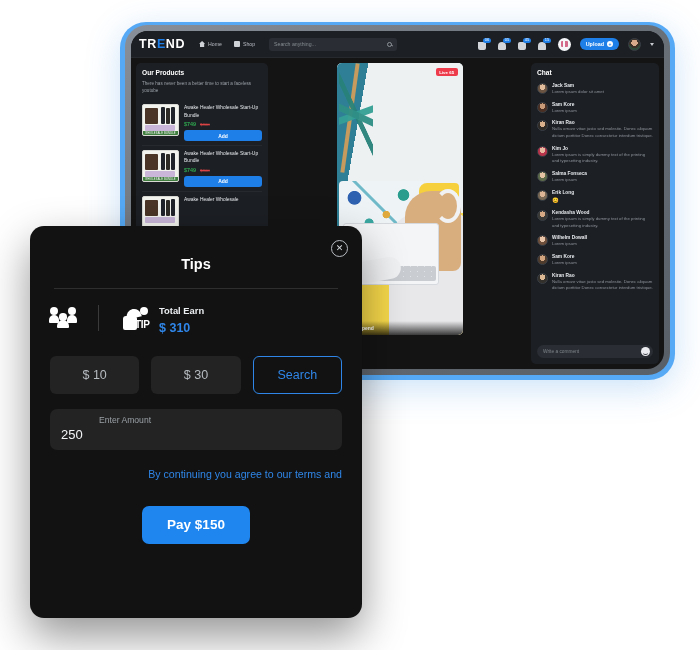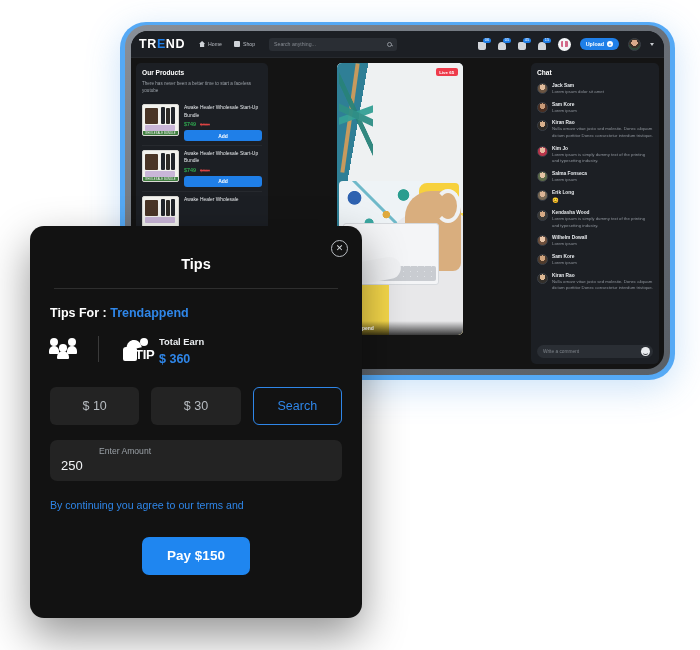--- a/index.html
+++ b/index.html
@@ -204,35 +204,35 @@
   .u-h2{width:8px;height:8px;border-radius:50%;right:0;top:0;}
   .u-h3{width:7.5px;height:7.5px;border-radius:50%;left:9px;top:6px;}
   .u-b1{width:10px;height:8px;border-radius:5px 5px 1px 1px;left:-1px;top:8px;}
   .u-b2{width:10px;height:8px;border-radius:5px 5px 1px 1px;right:-1px;top:8px;}
   .u-b3{width:12px;height:8px;border-radius:6px 6px 1px 1px;left:7px;top:13px;}
 
   .tip-icon { width:28px;height:23px;position:relative;flex:none;}
   .tip-hand { position:absolute; left:0; bottom:0; width:14px; height:14px; background:#fff; border-radius:3px 3px 2px 2px;}
   .tip-fingers{position:absolute; left:3px; top:2px; width:15px; height:9px; background:#fff; border-radius:8px 8px 0 0; transform:rotate(-12deg);}
   .tip-coin{position:absolute; right:3px; top:0; width:8px; height:8px; border-radius:50%; background:#fff;}
-  .tip-word{position:absolute; left:12px; bottom:0; color:#fff; font-size:13px; font-weight:700; letter-spacing:-.3px; line-height:1;}
+  .tip-word{position:absolute; left:12px; bottom:0; color:#fff; font-size:10px; font-weight:700; letter-spacing:-.3px; line-height:1;}
 
   .amount-row { display:flex; gap:12px; margin-top:19px; }
   .amt-btn {
     flex:1; height:38px; border-radius:6px; background:#232323; color:#b7bcc1;
     display:flex; align-items:center; justify-content:center; font-size:12.5px;
     border:1.4px solid transparent;
   }
   .amt-btn.selected { background:#121212; color:#2f86e8; border-color:#2f86e8; }
 
   .amount-field { margin-top:15px; height:41px; background:#232323; border-radius:7px; padding:6px 11px; }
   .amount-field .lbl { color:#9aa0a6; font-size:8.6px;margin-left:38px; }
   .amount-field .val { color:#f2f4f6; font-size:13px; margin-top:2px; }
 
-  .terms { margin-top:18px; text-align:left; color:#2f86e8; font-size:10.6px; }
+  .terms { margin-top:18px; text-align:right; color:#2f86e8; font-size:10.6px; }
 
   .pay-btn {
     margin: 26px auto 0 auto; width:108px; height:38px; background:#1f86f0; color:#fff;
     border-radius:7px; display:flex; align-items:center; justify-content:center;
     font-size:13.5px; font-weight:700;
   }
 </style>
 </head>
 <body>
 
@@ -458,24 +458,20 @@
     </div>
   </div>
 
   <div class="modal">
 
     <div class="modal-close">✕</div>
 
     <div class="modal-title">Tips</div>
     <div class="modal-rule"></div>
 
-    <div class="tips-for">
-      <span>Tips For :</span>
-      <span class="who">Trendappend</span>
-    </div>
 
     <div class="stats">
       <div class="stat">
         <span class="users-icon">
           <i class="u-h1"></i>
             <i class="u-h2"></i>
             <i class="u-b1"></i>
             <i class="u-b2"></i>
             <i class="u-h3"></i>
             <i class="u-b3"></i>
@@ -486,21 +482,21 @@
 
       <div class="stat right">
         <span class="tip-icon">
           <i class="tip-coin"></i>
           <i class="tip-fingers"></i>
           <i class="tip-hand"></i>
           <span class="tip-word">TIP</span>
         </span>
         <span>
           <span class="stat-label">Total Earn</span><br>
-          <span class="stat-value">$ 360</span>
+          <span class="stat-value">$ 310</span>
         </span>
       </div>
     </div>
 
     <div class="amount-row">
       <div class="amt-btn">$ 10</div>
       <div class="amt-btn">$ 30</div>
       <div class="amt-btn selected">Search</div>
     </div>
 

